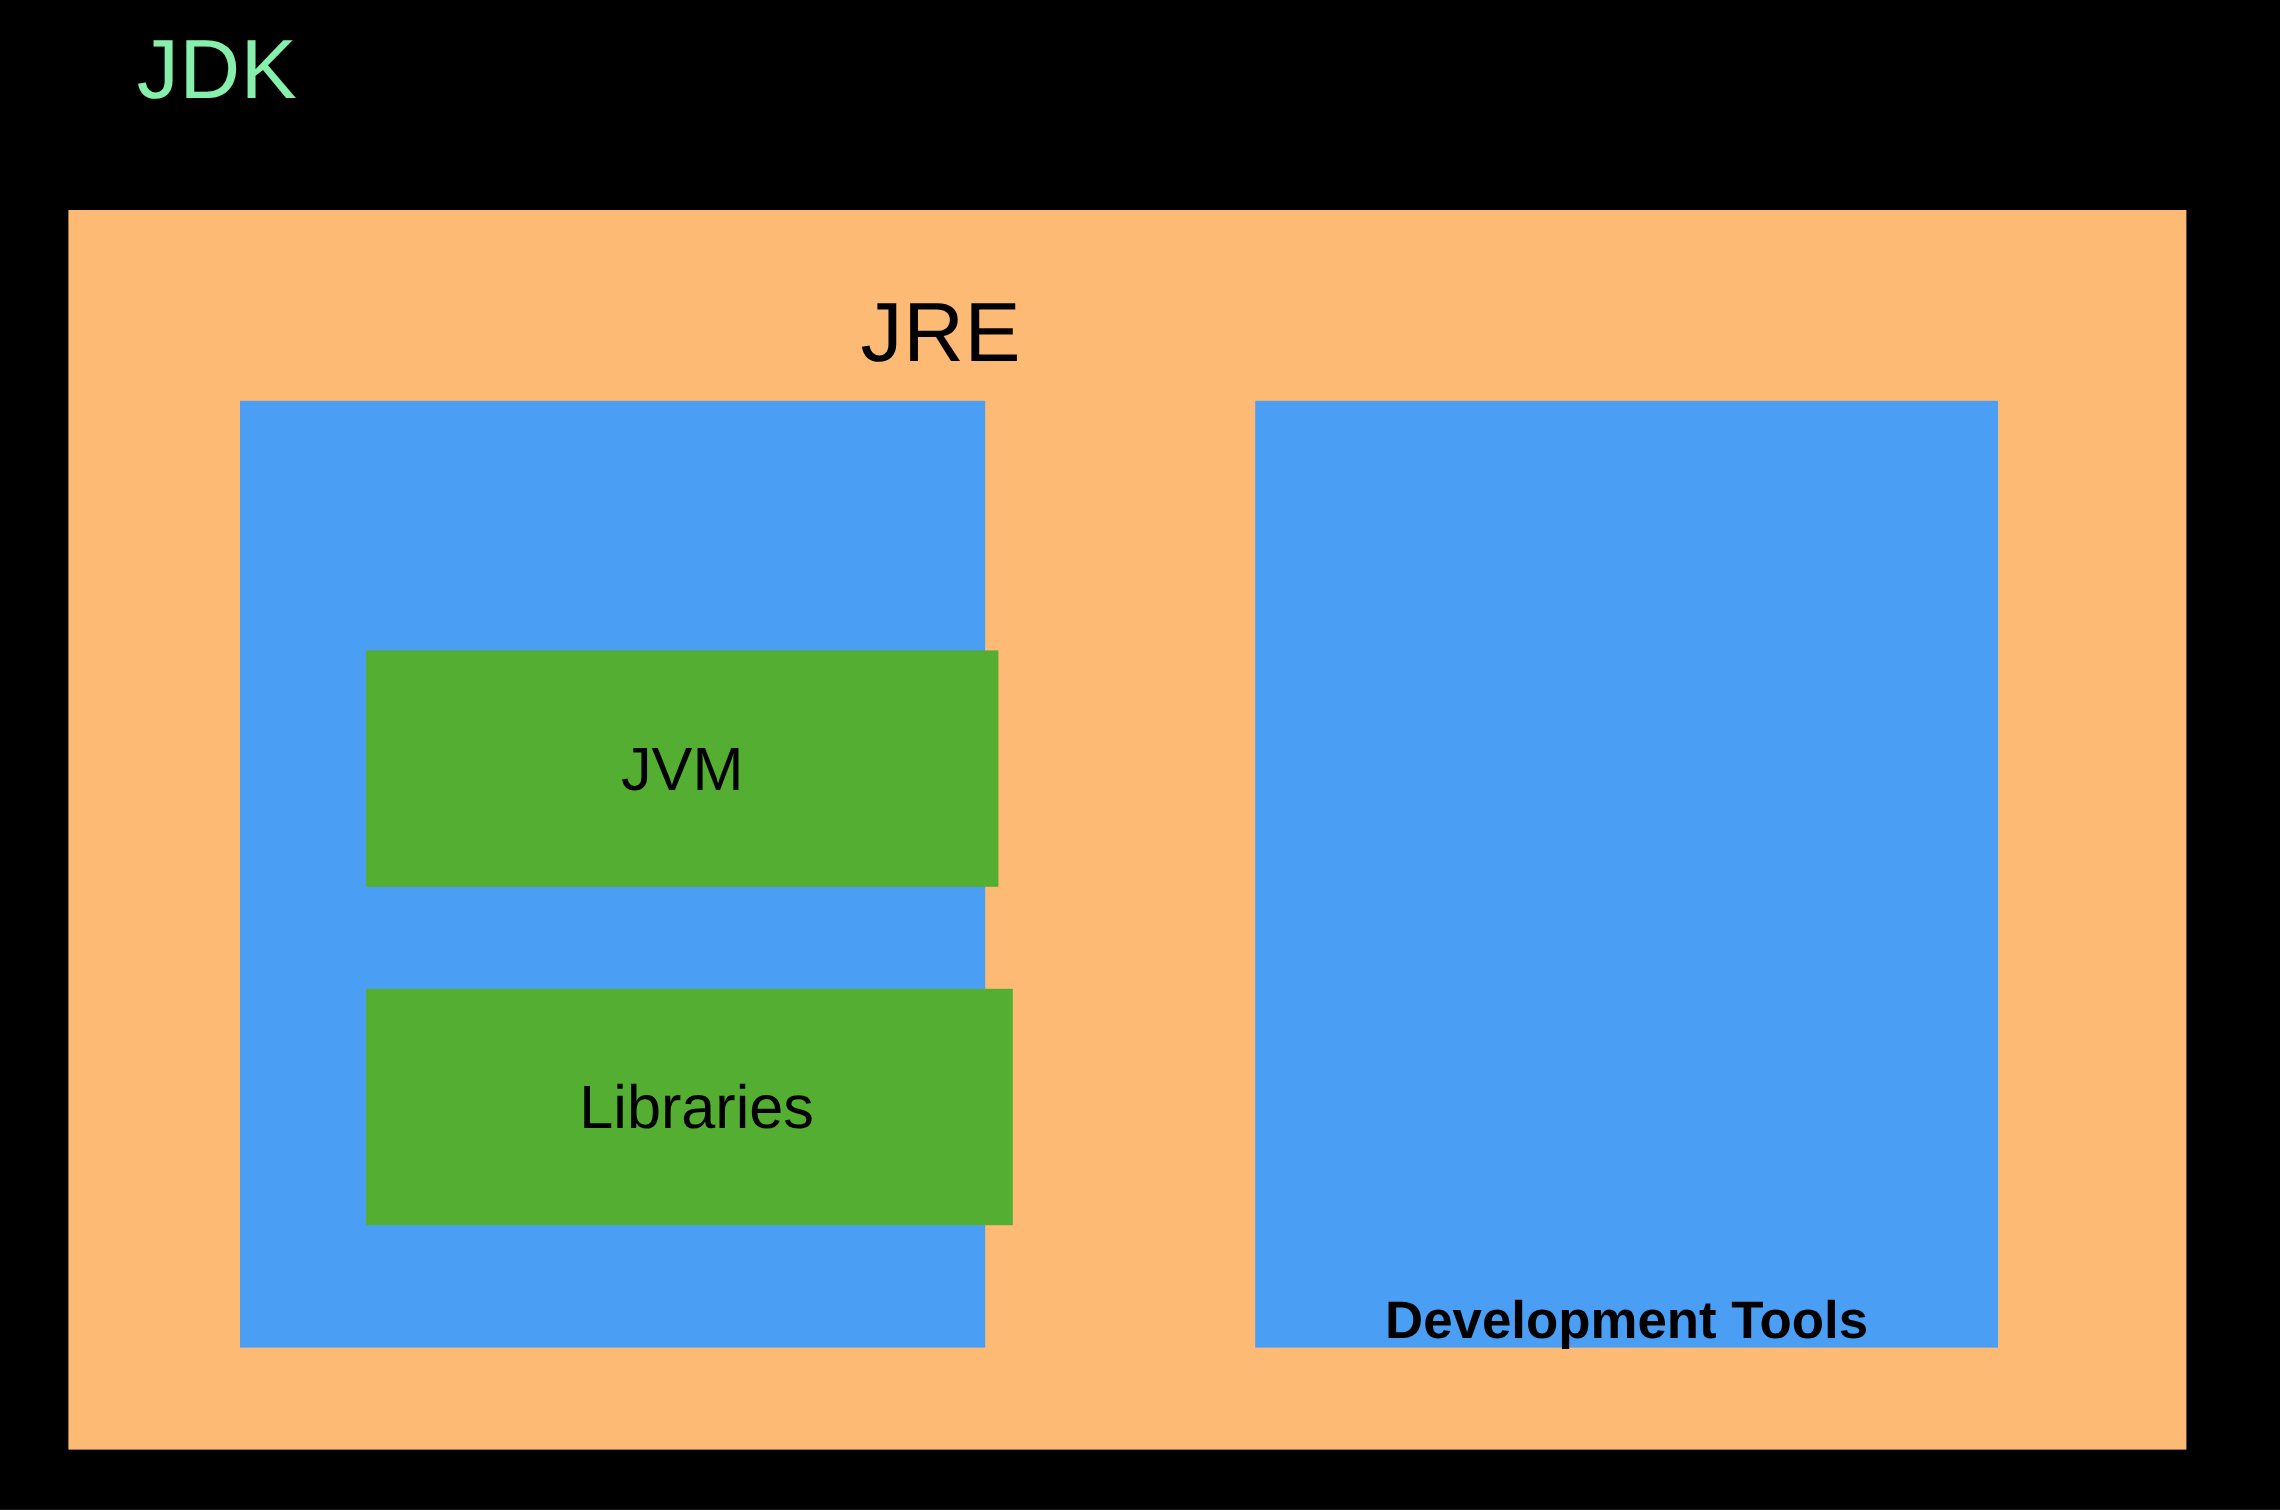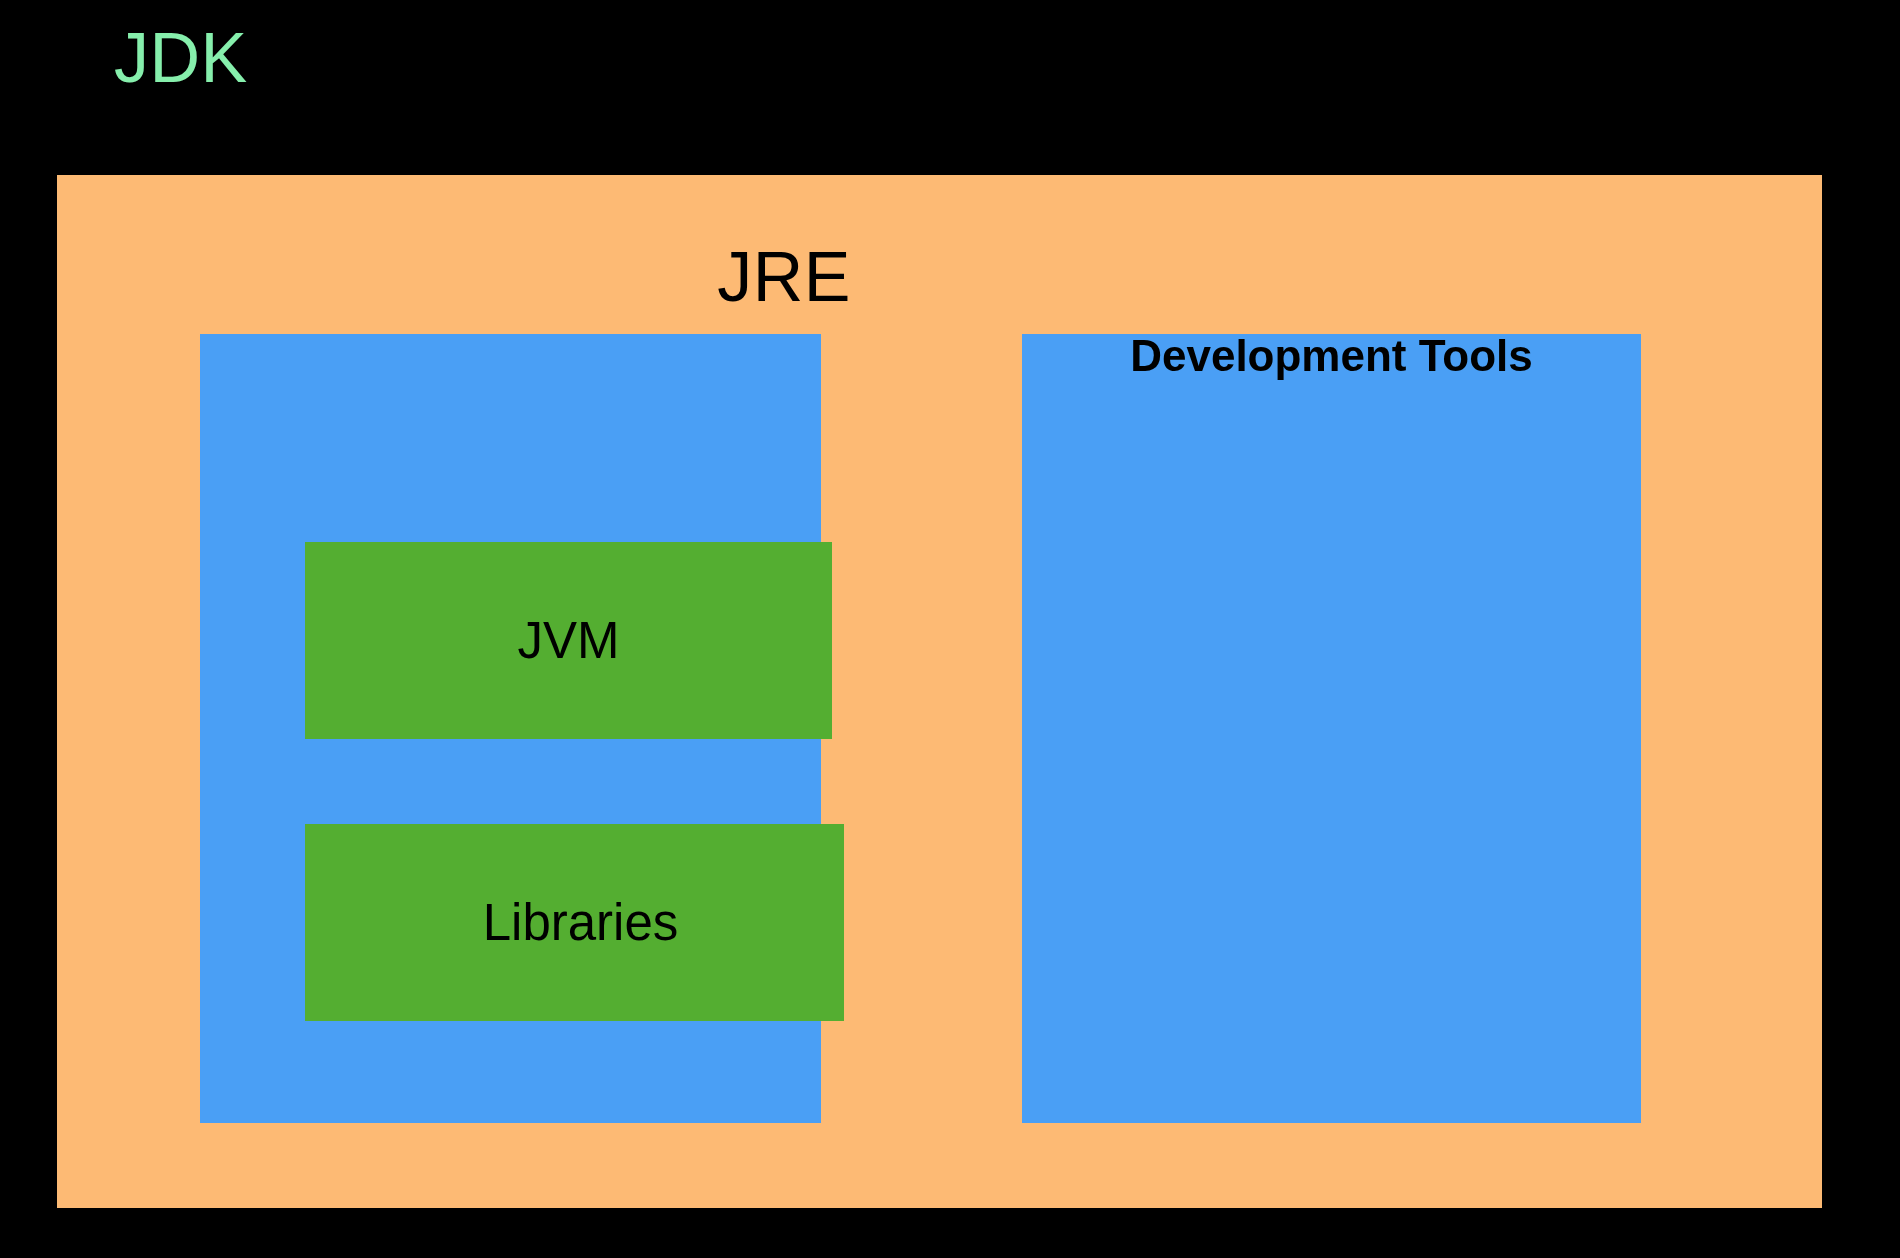--- a/index.html
+++ b/index.html
@@ -65,26 +65,26 @@
     position: absolute;
     background: #4A9FF5;
   }
   .jre-box {
     left: 143px;
     top: 159px;
     width: 621px;
     height: 789px;
   }
   .devtools-box {
-    left: 965px;
+    left: 989px;
     top: 159px;
     width: 619px;
     height: 789px;
     display: flex;
-    align-items: flex-start;
+    align-items: flex-end;
     justify-content: center;
   }
 
   
   .green-box {
     position: absolute;
     background: #54AE31;
     display: flex;
     align-items: center;
     justify-content: center;

